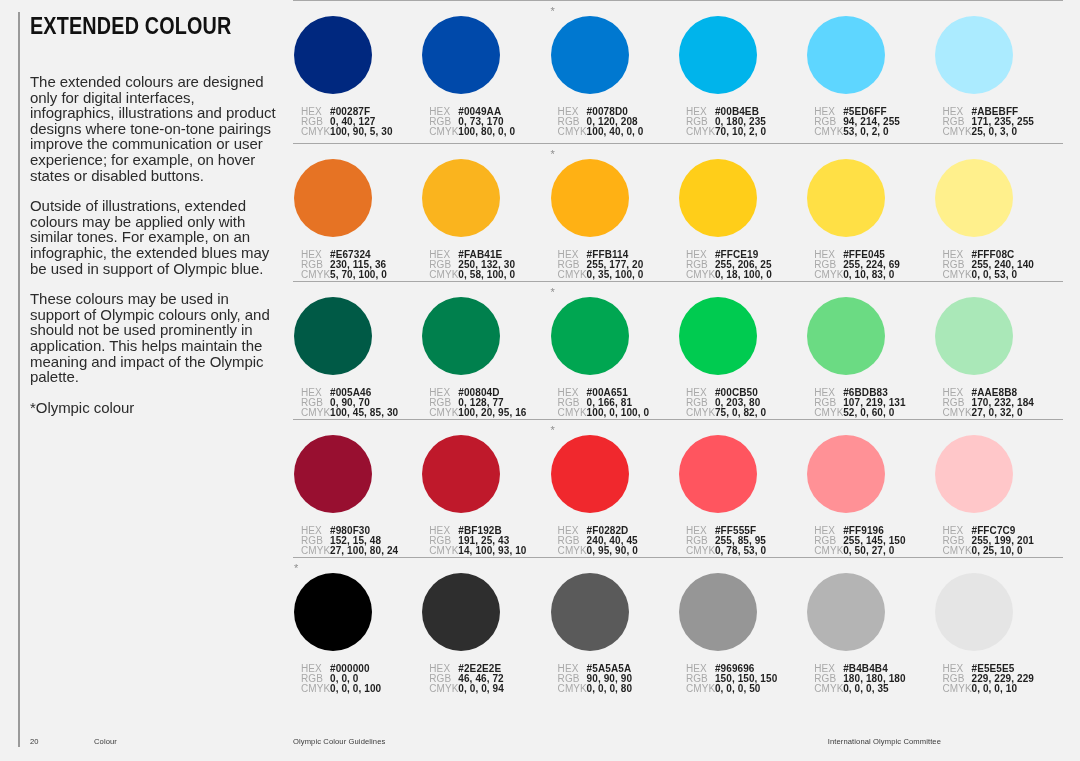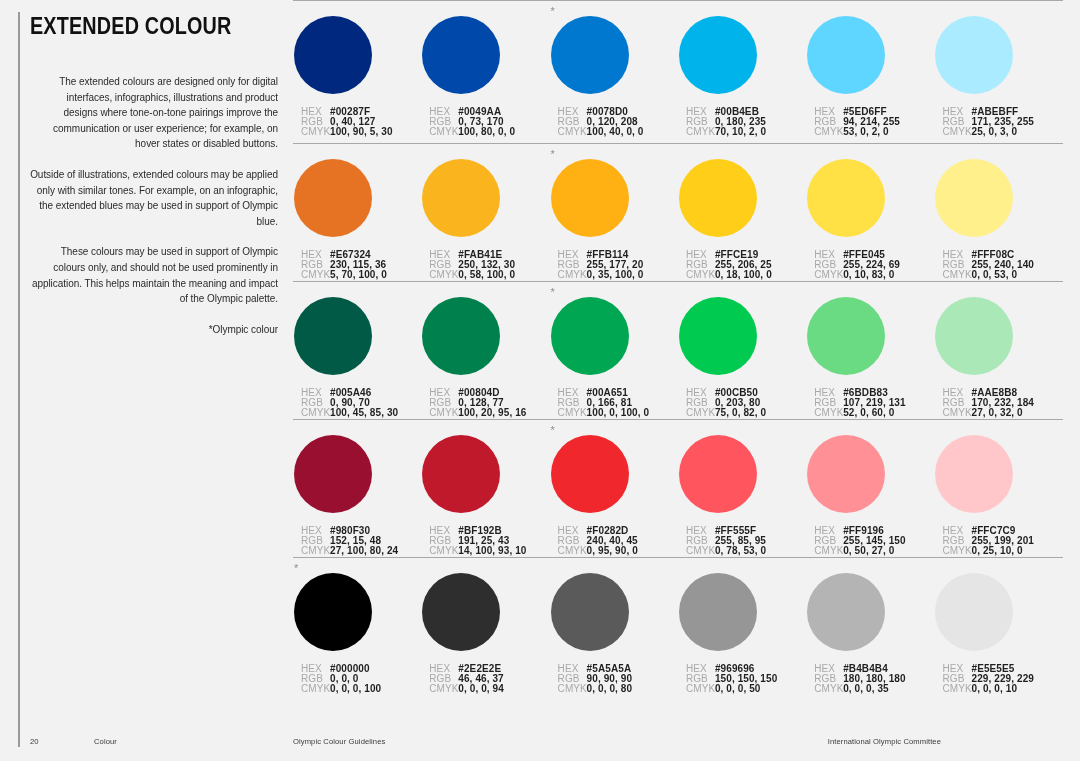--- a/index.html
+++ b/index.html
@@ -48,26 +48,25 @@
     white-space: nowrap;
     color: #111111;
   }
   #intro-text {
     position: absolute;
     left: 30px;
     top: 74px;
     width: 248px;
   }
   .intro-para {
-    font-size: 10px;
+    font-size: 15px;
     line-height: 15.6px;
     color: #2b2b2b;
     margin: 0 0 15px 0;
     letter-spacing: -0.05px;
-    text-align: right;
   }
   .intro-para:last-child {
     margin-bottom: 0;
   }
 
   
   #swatch-area {
     position: absolute;
     left: 293px;
     top: 0;
@@ -614,21 +613,21 @@
         </div>
         <div class="swatch-cell">
           <div class="swatch-disc" style="background: rgb(46, 46, 46);"></div>
           <div class="swatch-meta">
             <div class="meta-line">
               <span class="meta-key">HEX</span>
               <span class="meta-val">#2E2E2E</span>
             </div>
             <div class="meta-line">
               <span class="meta-key">RGB</span>
-              <span class="meta-val">46, 46, 37</span>
+              <span class="meta-val">46, 46, 72</span>
             </div>
             <div class="meta-line">
               <span class="meta-key">CMYK</span>
               <span class="meta-val">0, 0, 0, 94</span>
             </div>
           </div>
         </div>
         <div class="swatch-cell">
           <div class="swatch-disc" style="background: rgb(90, 90, 90);"></div>
           <div class="swatch-meta">

